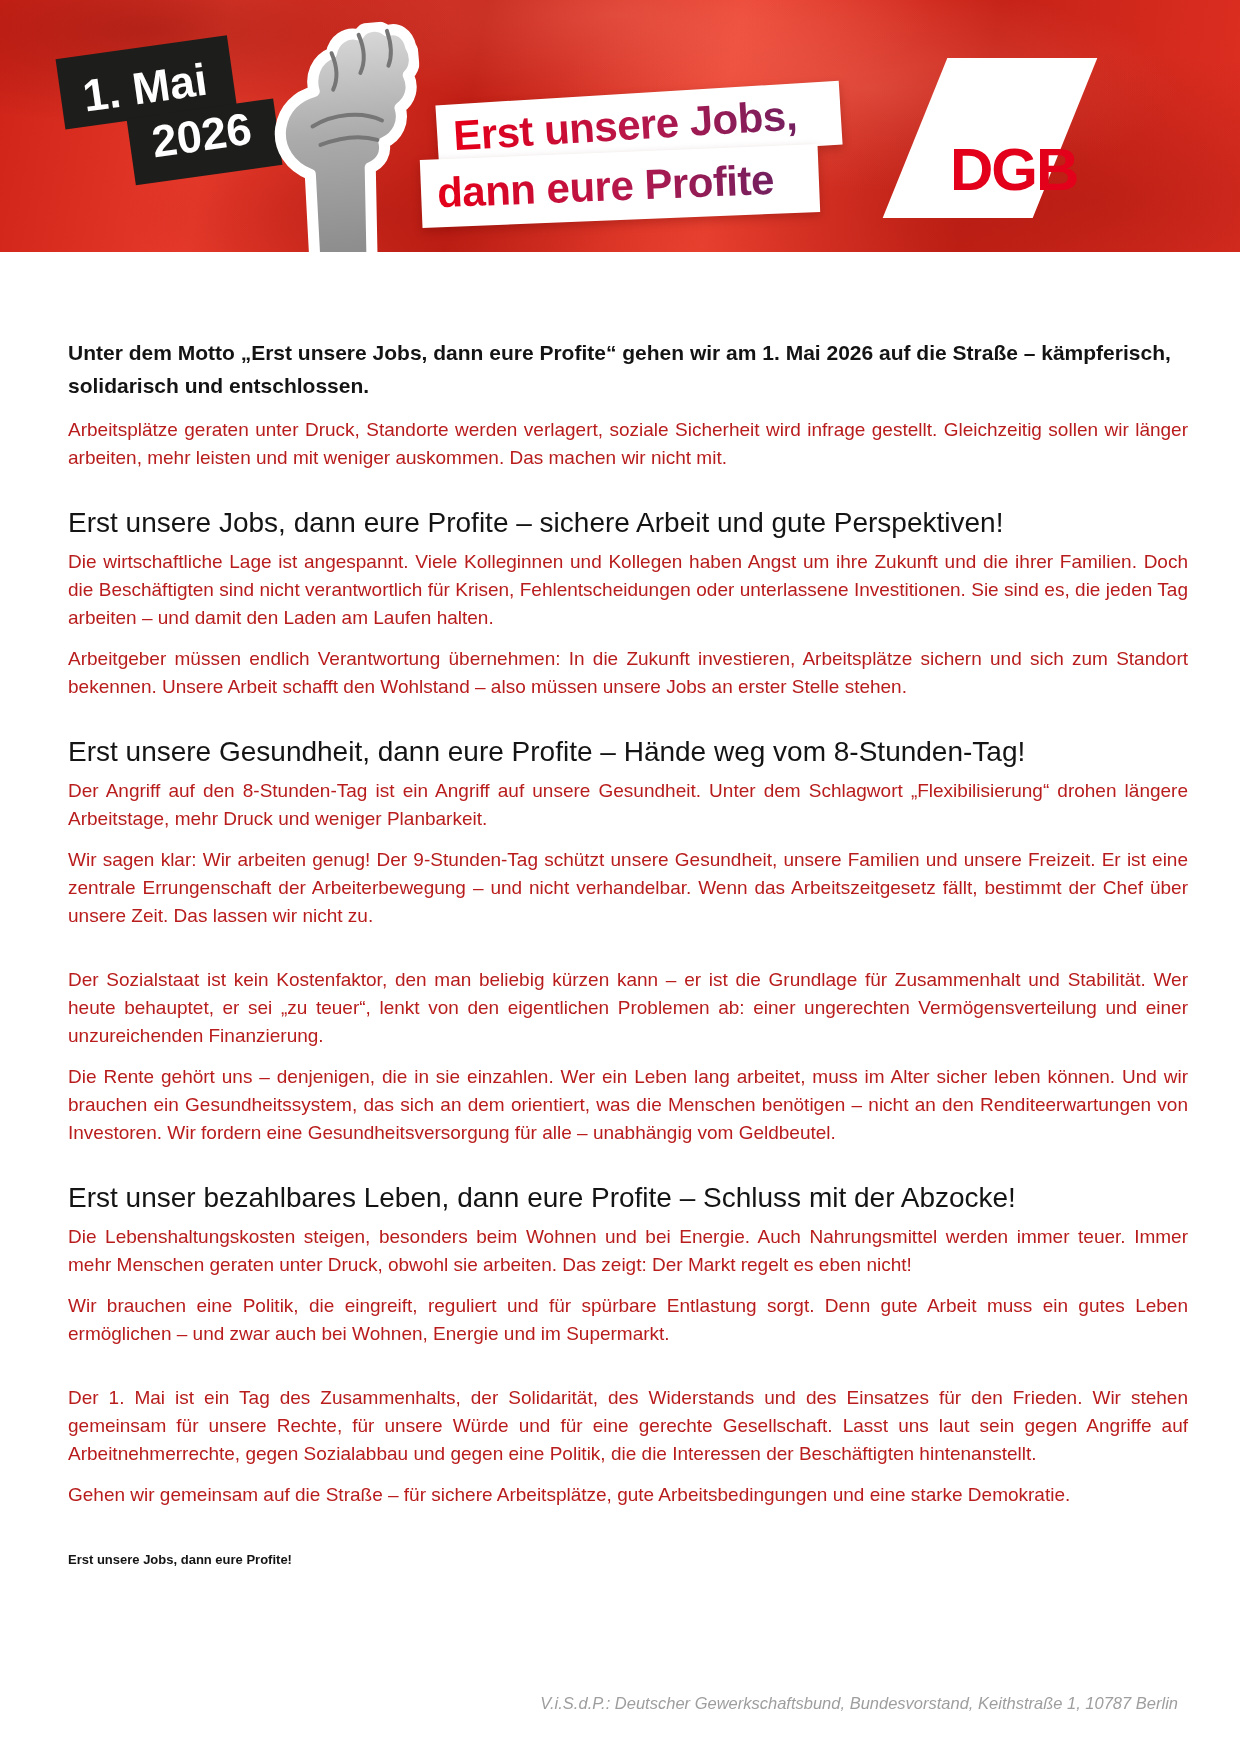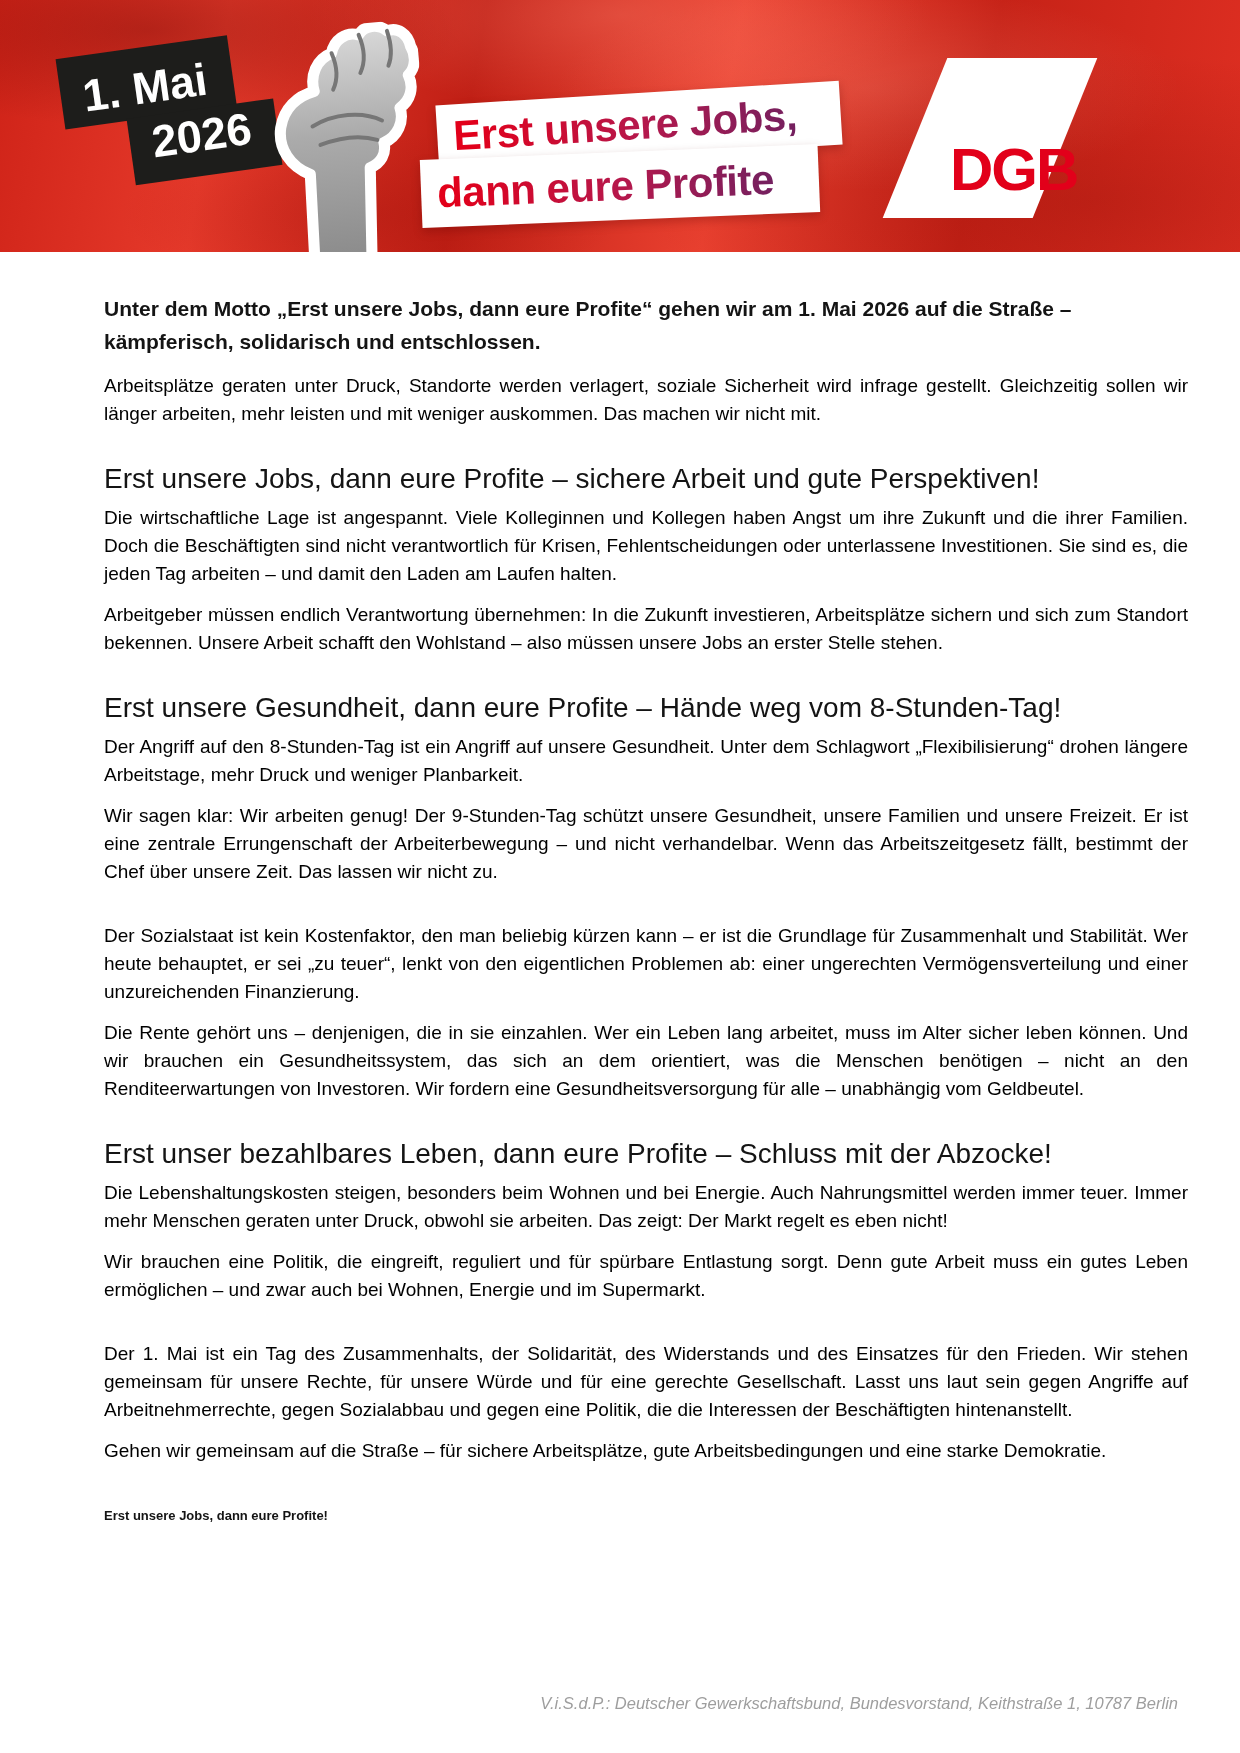--- a/index.html
+++ b/index.html
@@ -37,23 +37,23 @@
                  -webkit-background-clip:text;-webkit-text-fill-color:transparent;}
   }
 
   
   .dgb-logo{position:absolute;left:915px;top:58px;width:150px;height:160px;}
   .dgb-shape{position:absolute;inset:0;background:#fff;transform:skewX(-22deg);}
   .dgb-text{position:absolute;left:-4px;bottom:18px;font-size:60px;font-weight:700;
             color:#e2001a;letter-spacing:-2px;line-height:1;margin-left:39px;}
 
   
-  .content{position:absolute;left:68px;right:52px;top:252px;padding-top:40px;margin-left:36px;}
+  .content{position:absolute;left:68px;right:52px;top:252px;padding-top:84px;}
   .intro-heading{font-size:21px;font-weight:700;color:#141414;line-height:33px;margin:0 0 14px;}
-  .content p{font-size:19px;line-height:28px;color:#000000;text-align:justify;margin:0 0 13px;}
+  .content p{font-size:19px;line-height:28px;color:#b91c1c;text-align:justify;margin:0 0 13px;}
   .section{margin-top:36px;}
   .section h2{font-size:28px;font-weight:400;color:#141414;line-height:30px;margin:0 0 10px;}
   .closing{margin-top:36px;font-size:13px;font-weight:700;color:#141414;line-height:30px;}
 
   
   .imprint{position:absolute;right:62px;top:1694px;font-size:16.5px;color:#9e9e9e;font-style:italic;}
 </style>
 </head>
 <body>
 

